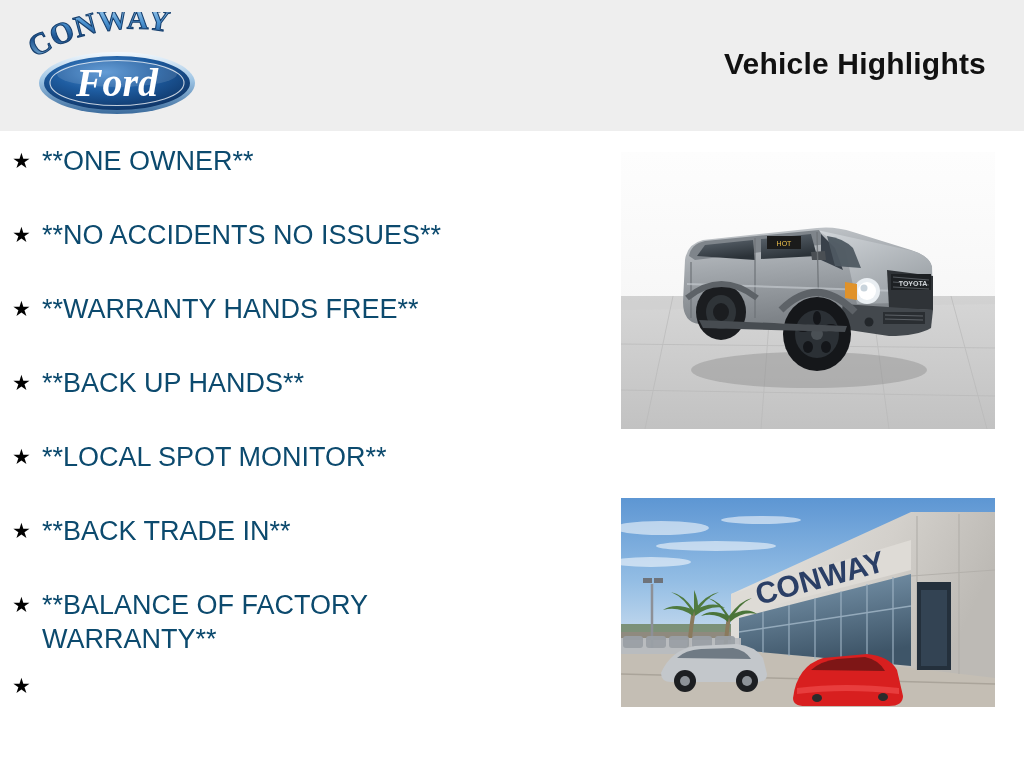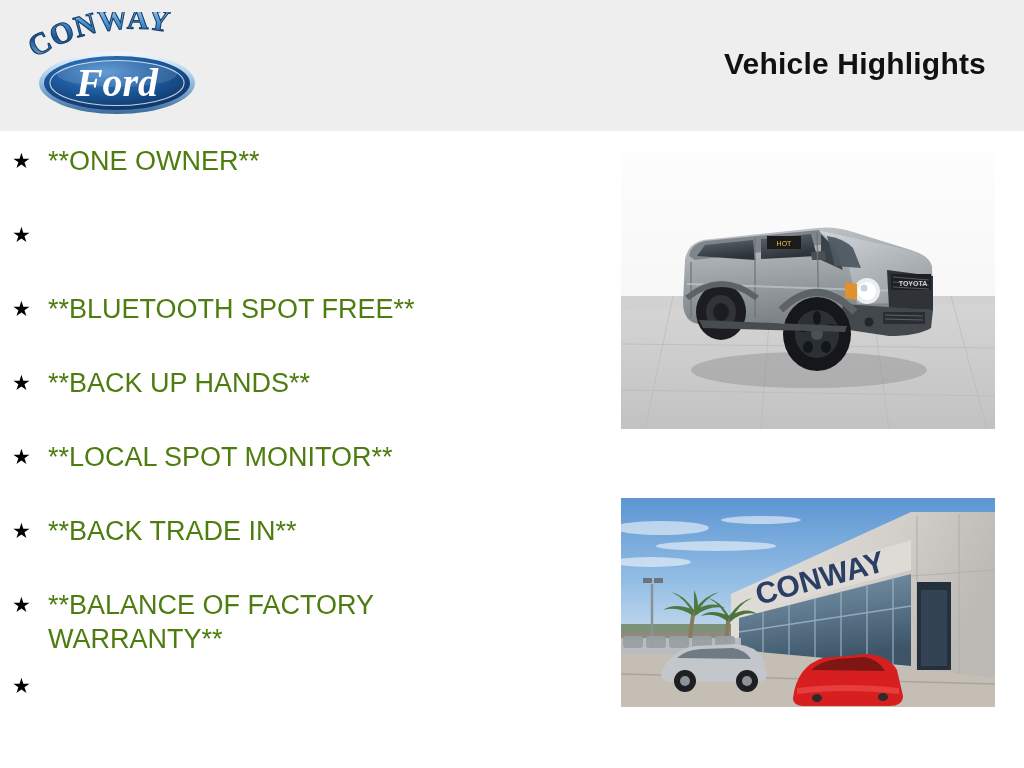--- a/index.html
+++ b/index.html
@@ -72,25 +72,24 @@
     width: 30px;
     font-size: 21px;
     line-height: 34px;
     color: #000000;
     padding-top: 13px;
   }
   .highlight-text {
     flex: 1 1 auto;
     font-size: 27px;
     line-height: 34px;
-    color: #4d7c0f;
+    color: #0c4a6e;
     padding-top: 13px;
     padding-right: 10px;
     white-space: pre-line;
-    margin-left: 6px;
   }
 
   
   .photo-frame {
     position: absolute;
     overflow: hidden;
     background: #e3e3e3;
   }
   #vehicle-photo {
     left: 621px;
@@ -147,24 +146,25 @@
 
 <div id="page-title">Vehicle Highlights</div>
 
 <ul id="highlights-list">
   <li class="highlight-item">
     <span class="star-icon">★</span>
     <span class="highlight-text">**ONE OWNER**</span>
   </li>
   <li class="highlight-item">
     <span class="star-icon">★</span>
-  </li>
-  <li class="highlight-item">
-    <span class="star-icon">★</span>
-    <span class="highlight-text">**BLUETOOTH SPOT FREE**</span>
+    <span class="highlight-text">**NO ACCIDENTS NO ISSUES**</span>
+  </li>
+  <li class="highlight-item">
+    <span class="star-icon">★</span>
+    <span class="highlight-text">**WARRANTY HANDS FREE**</span>
   </li>
   <li class="highlight-item">
     <span class="star-icon">★</span>
     <span class="highlight-text">**BACK UP HANDS**</span>
   </li>
   <li class="highlight-item">
     <span class="star-icon">★</span>
     <span class="highlight-text">**LOCAL SPOT MONITOR**</span>
   </li>
   <li class="highlight-item">

